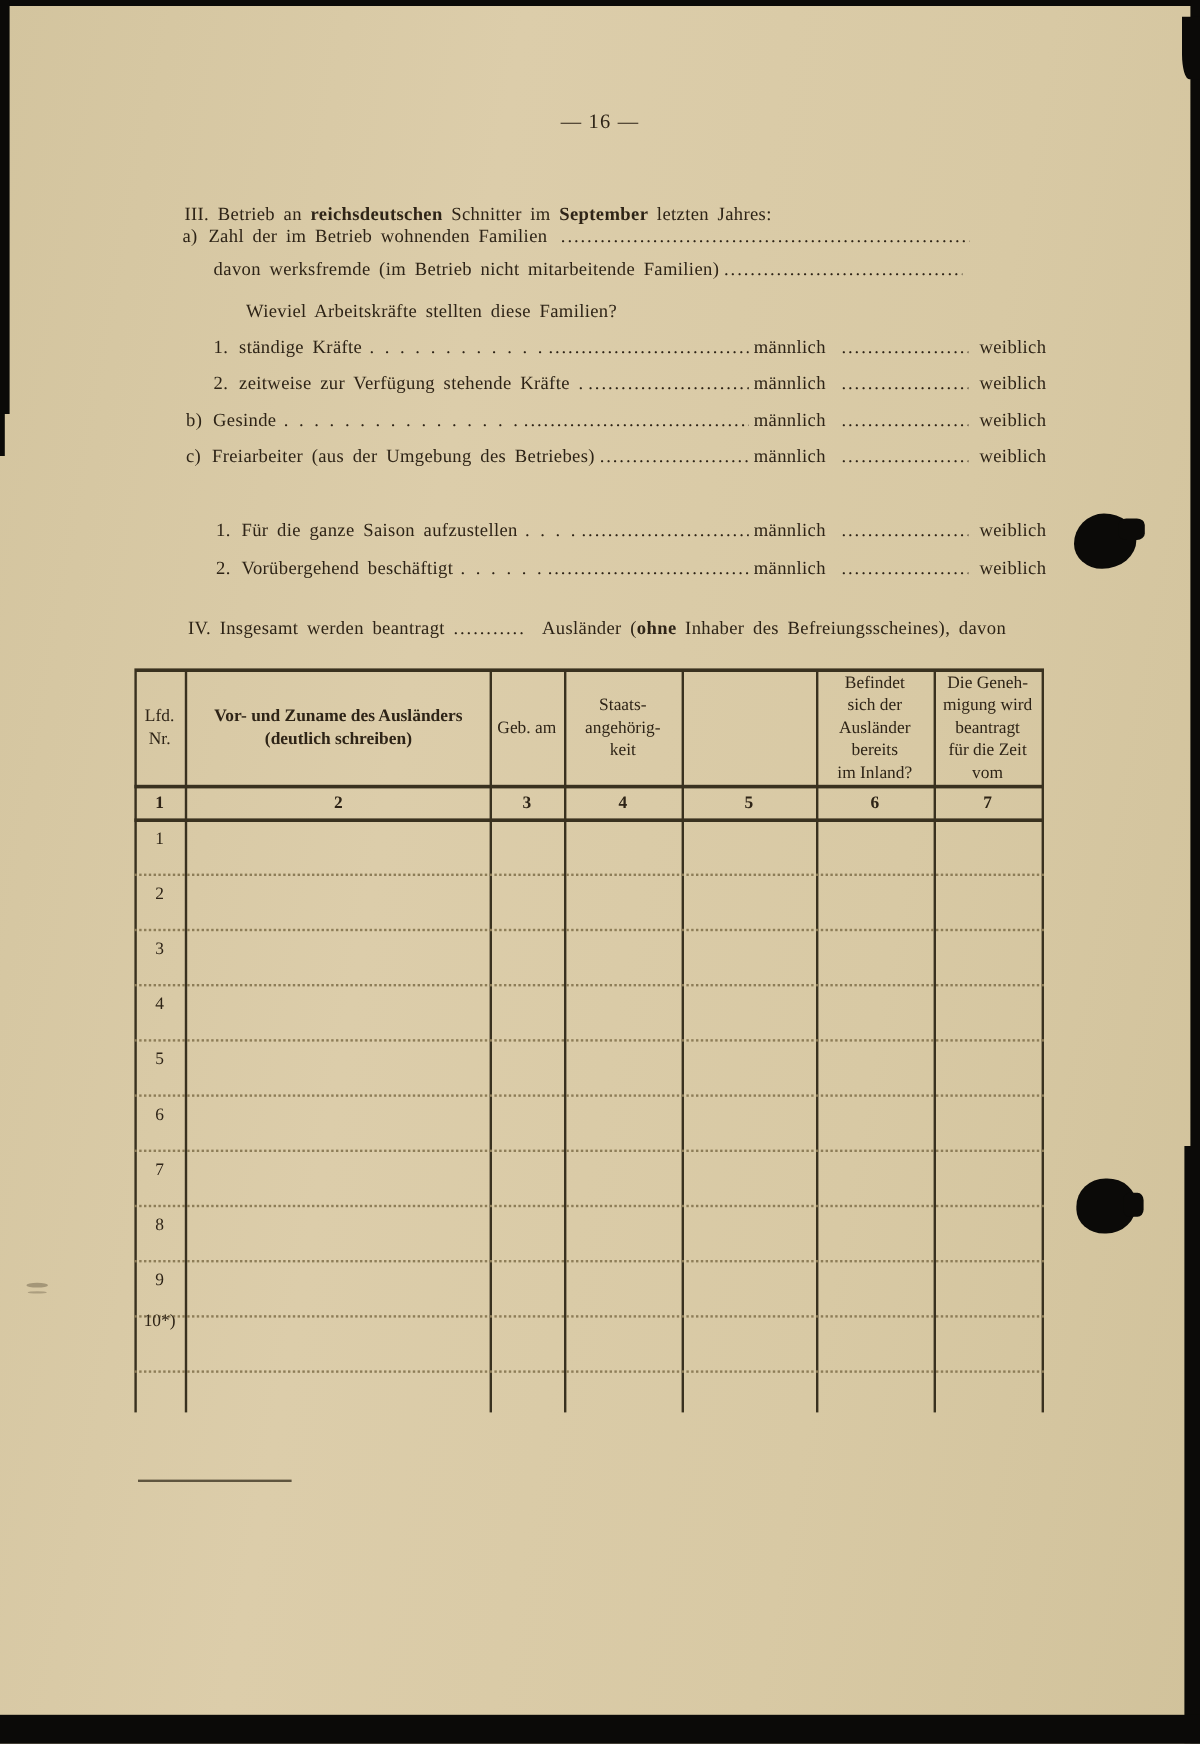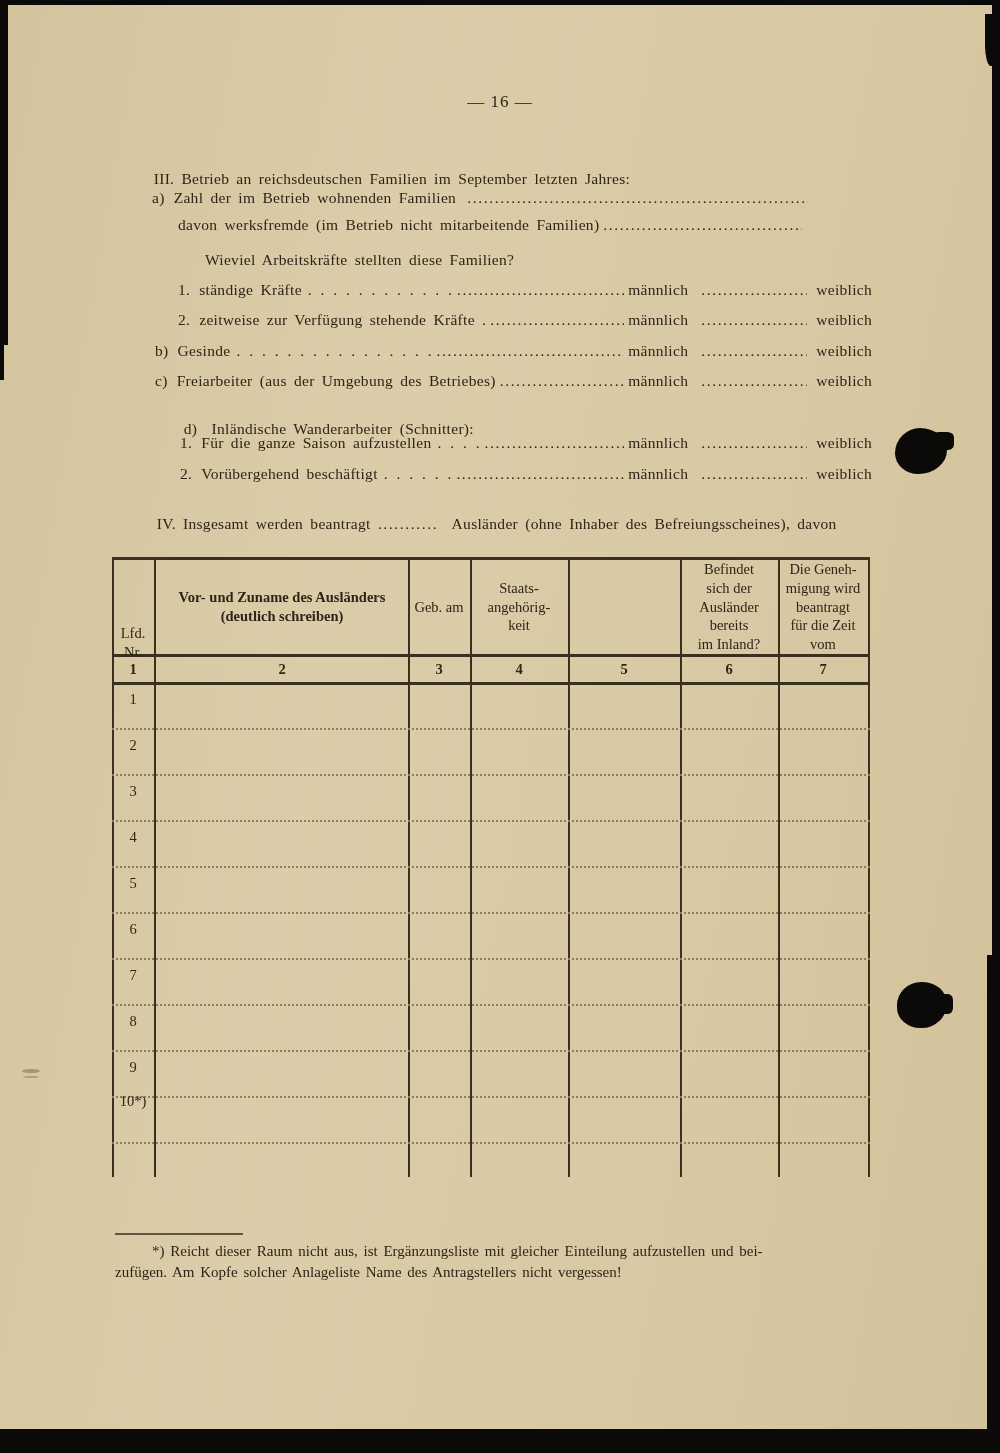--- a/index.html
+++ b/index.html
@@ -22,21 +22,21 @@
   
   .line{ position:absolute; font-size:15.5px; word-spacing:3px; letter-spacing:0.3px; white-space:pre; }
   .line span{ white-space:pre; }
   .flexline{ display:flex; align-items:baseline; overflow:hidden; }
   .lbl{ margin-right:9px; flex:0 0 auto; }
   .txt{ flex:0 0 auto; }
   .mid{ flex:0 0 auto; margin-left:6px; letter-spacing:1px; }
   .fill{ flex:1 1 auto; overflow:hidden; letter-spacing:1.6px; margin:0 4px; }
   .dfix{ flex:0 0 auto; width:106px; overflow:hidden; letter-spacing:1.6px; margin:0 9px 0 13px; }
   .w{ flex:0 0 auto; }
-  .bold{ font-weight:normal; }
+  .bold{ font-weight:bold; }
   
   .tbl{ position:absolute; left:112px; top:557px; width:758px; height:622px; }
   .hl{ position:absolute; left:0; width:758px; height:2.5px; background:#39311f; }
   .vl{ position:absolute; top:3px; width:2px; height:617px; background:#39311f; }
   .th{ position:absolute; top:4px; height:92px; display:flex; align-items:center; justify-content:center;
        text-align:center; font-size:14.5px; line-height:1.3; white-space:pre-line; }
   .tn{ position:absolute; top:100px; height:24px; display:flex; align-items:center; justify-content:center; font-size:14.5px; font-weight:bold;}
   .dotsep{ position:absolute; left:0; width:758px; height:0; border-top:2px dotted #8d7d58; }
   .rownum{ position:absolute; left:-2px; width:46px; text-align:center; font-size:14.5px; }
   
@@ -58,21 +58,21 @@
   <div class="edge" style="left:0;top:345px;width:4px;height:35px;"></div>
   <div class="edge" style="right:0;top:0;width:8px;height:1453px;"></div>
   <div class="edge" style="right:0;top:14px;width:15px;height:52px;border-radius:0 0 0 40%;"></div>
   <div class="edge" style="right:0;top:955px;width:13px;height:498px;"></div>
   <div class="edge" style="left:0;top:1429px;width:1000px;height:24px;"></div>
 
 
   <div class="pagenum">— 16 —</div>
 
   <div class="line" style="left:125px;top:152px;">
-    <span>III.</span><span> </span><span>Betrieb an </span><span class="bold">reichsdeutschen</span><span> Familien im </span><span class="bold">September</span><span> letzten Jahres:</span>
+    <span>III.</span><span> </span><span>Betrieb an </span><span class="bold">reichsdeutschen</span><span> Schnitter im </span><span class="bold">September</span><span> letzten Jahres:</span>
   </div>
 
   <div class="line flexline" style="left:152px;top:189px;width:660px;">
     <span class="lbl">a)</span><span class="txt">Zahl der im Betrieb wohnenden Familien </span><span class="fill">..........................................................................................</span>
   </div>
 
   <div class="line flexline" style="left:178px;top:216px;width:628px;">
     <span class="txt">davon werksfremde (im Betrieb nicht mitarbeitende Familien)</span><span class="fill">......................................................................</span>
   </div>
 
@@ -87,23 +87,20 @@
   </div>
 
   <div class="line flexline" style="left:155px;top:342px;width:717px;">
     <span class="lbl">b)</span><span class="txt">Gesinde</span><span class="mid">. . . . . . . . . . . . . . . .</span><span class="fill">........................................</span><span class="w">männlich</span><span class="dfix">..............................</span><span class="w">weiblich</span>
   </div>
 
   <div class="line flexline" style="left:155px;top:372px;width:717px;">
     <span class="lbl">c)</span><span class="txt">Freiarbeiter (aus der Umgebung des Betriebes)</span><span class="fill">........................................</span><span class="w">männlich</span><span class="dfix">..............................</span><span class="w">weiblich</span>
   </div>
 
-  <div class="line" style="left:155px;top:402px;">
-    <span>d)</span><span>  </span><span>Inländische Wanderarbeiter (Schnitter):</span>
-  </div>
 
   <div class="line flexline" style="left:180px;top:434px;width:692px;">
     <span class="lbl">1.</span><span class="txt">Für die ganze Saison aufzustellen</span><span class="mid">. . . .</span><span class="fill">........................................</span><span class="w">männlich</span><span class="dfix">..............................</span><span class="w">weiblich</span>
   </div>
 
   <div class="line flexline" style="left:180px;top:465px;width:692px;">
     <span class="lbl">2.</span><span class="txt">Vorübergehend beschäftigt</span><span class="mid">. . . . . .</span><span class="fill">........................................</span><span class="w">männlich</span><span class="dfix">..............................</span><span class="w">weiblich</span>
   </div>
 
   <div class="line" style="left:128px;top:497px;">
@@ -119,21 +116,21 @@
 
     <div class="vl" style="left:0;"></div>
     <div class="vl" style="left:42px;"></div>
     <div class="vl" style="left:296px;"></div>
     <div class="vl" style="left:358px;"></div>
     <div class="vl" style="left:456px;"></div>
     <div class="vl" style="left:568px;"></div>
     <div class="vl" style="left:666px;"></div>
     <div class="vl" style="left:756px;"></div>
 
-    <div class="th" style="left:1px;width:40px;margin-top:36px;">Lfd.
+    <div class="th" style="left:1px;width:40px;">Lfd.
 Nr.</div>
     <div class="th" style="left:46px;width:248px;font-weight:bold;">Vor- und Zuname des Ausländers
 (deutlich schreiben)</div>
     <div class="th" style="left:298px;width:58px;">Geb. am</div>
     <div class="th" style="left:360px;width:94px;">Staats-
 angehörig-
 keit</div>
     <div class="th" style="left:570px;width:94px;">Befindet
 sich der
 Ausländer
@@ -170,24 +167,20 @@
     <div class="rownum" style="top:272px;">4</div>
     <div class="rownum" style="top:318px;">5</div>
     <div class="rownum" style="top:364px;">6</div>
     <div class="rownum" style="top:410px;">7</div>
     <div class="rownum" style="top:456px;">8</div>
     <div class="rownum" style="top:502px;">9</div>
     <div class="rownum" style="top:536px;">10*)</div>
   </div>
 
   <div class="fn-rule"></div>
-  <div class="fn">
-    <span class="l1">*) Reicht dieser Raum nicht aus, ist Ergänzungsliste mit gleicher Einteilung aufzustellen und bei-</span>
-    <span class="l2">zufügen. Am Kopfe solcher Anlageliste Name des Antragstellers nicht vergessen!</span>
-  </div>
 
   <div class="blot" style="left:895px;top:428px;width:52px;height:46px;border-radius:48% 52% 55% 45% / 55% 48% 52% 45%;"></div>
   <div class="blot" style="left:932px;top:432px;width:22px;height:18px;border-radius:30%;"></div>
   <div class="blot" style="left:897px;top:982px;width:50px;height:46px;border-radius:50% 50% 52% 48% / 52% 48% 55% 45%;"></div>
   <div class="blot" style="left:936px;top:994px;width:17px;height:20px;border-radius:30%;"></div>
   <div class="smudge"></div>
 
 </div>
 
 </body></html>

